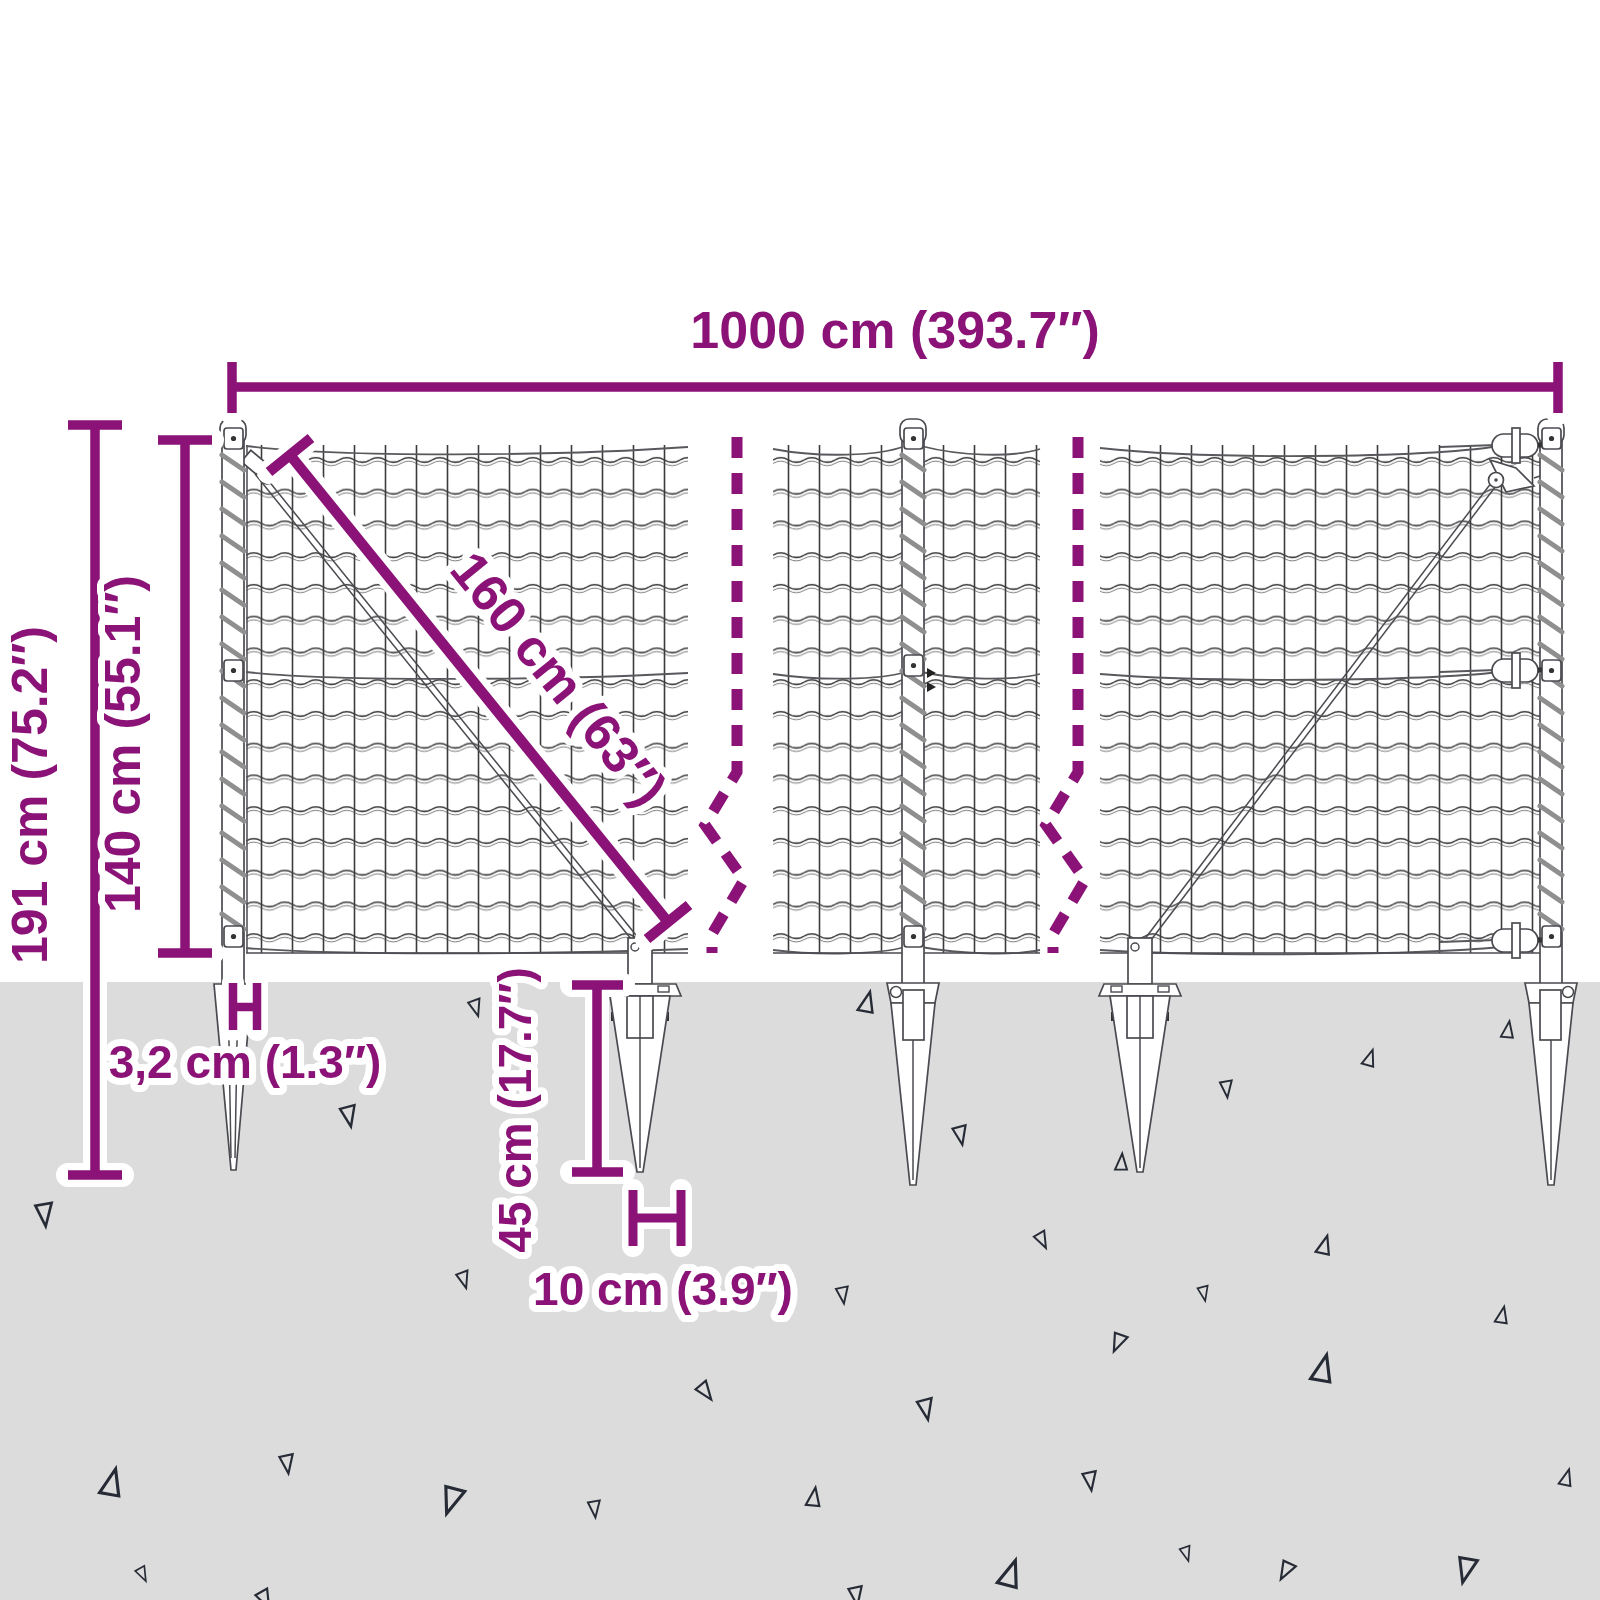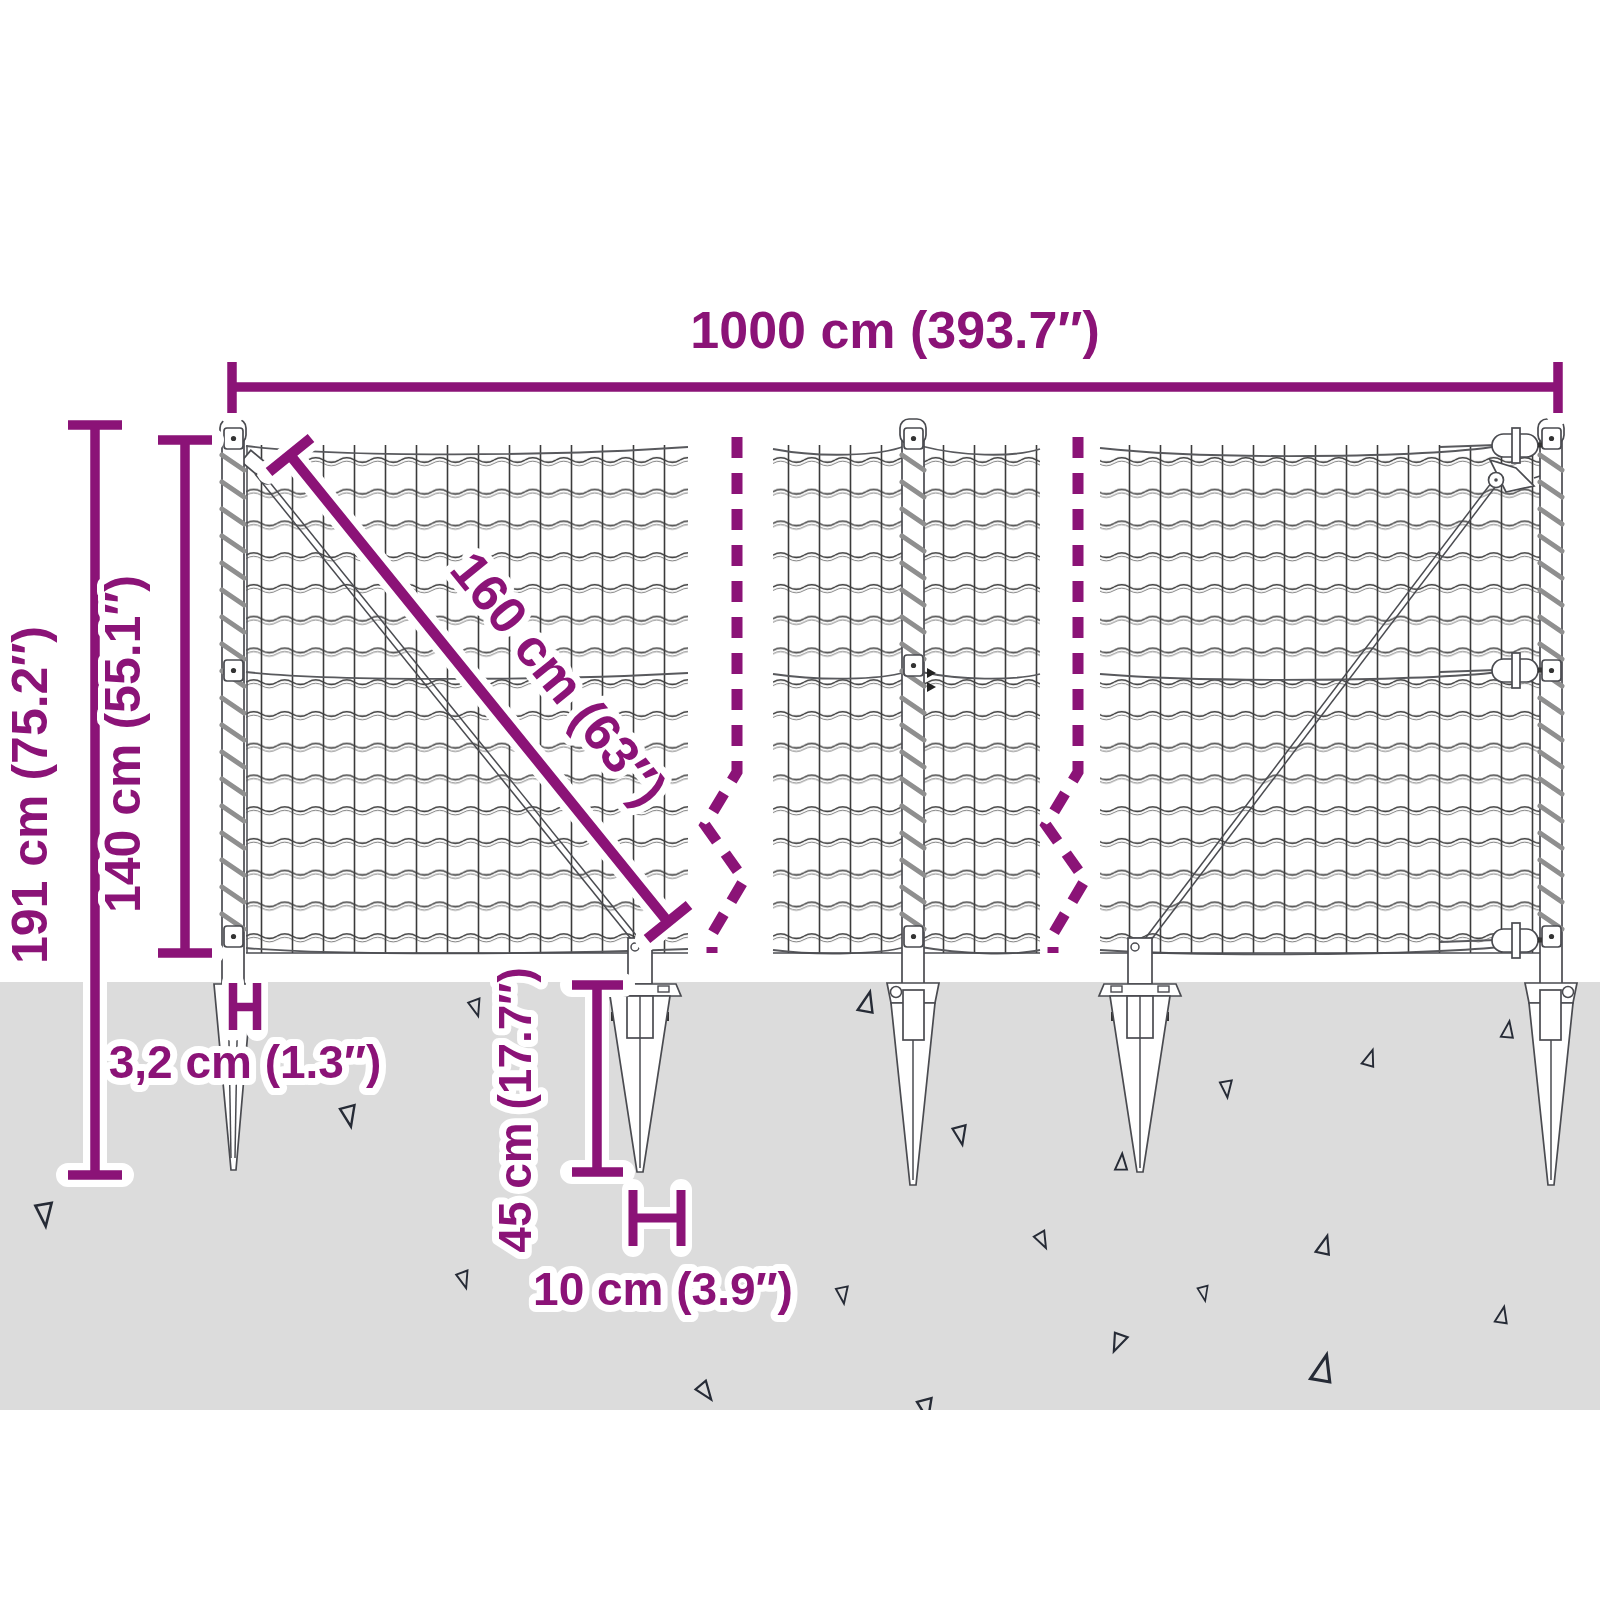--- a/index.html
+++ b/index.html
@@ -1,16 +1,16 @@
 <!DOCTYPE html>
 <html><head>
 <meta charset="utf-8">
 <style>
   html,body{margin:0;padding:0;background:#fff}
-  .stage{position:relative;width:1600px;height:1410px;overflow:hidden;background:#fff}
+  .stage{position:relative;width:1600px;height:1600px;overflow:hidden;background:#fff}
   svg{display:block}
   .casing{stroke:#fff;stroke-width:24;fill:none;stroke-linecap:round;stroke-linejoin:round}
   .dim{stroke:#8B1377;stroke-width:9.5;fill:none;stroke-linecap:butt}
   .break{stroke:#8B1377;stroke-width:11;stroke-dasharray:21 15;fill:none;stroke-linecap:butt}
   .dim-label{font-family:"Liberation Sans","DejaVu Sans",sans-serif;font-weight:700;fill:#8B1377;
              stroke:#fff;stroke-width:14px;paint-order:stroke;stroke-linejoin:round;text-anchor:middle}.fz50{font-size:50px}.fz52{font-size:52px}.fz46{font-size:46px}
   .steel{fill:#fff;stroke:#4a4b50;stroke-width:1.7}
   .thin{stroke:#4a4b50;stroke-width:1.5;fill:none}
   .wire{stroke:#58595d;stroke-width:1.8;fill:none}
   .spiral{stroke:#8f8f8f;stroke-width:5;fill:none;stroke-linecap:round}

